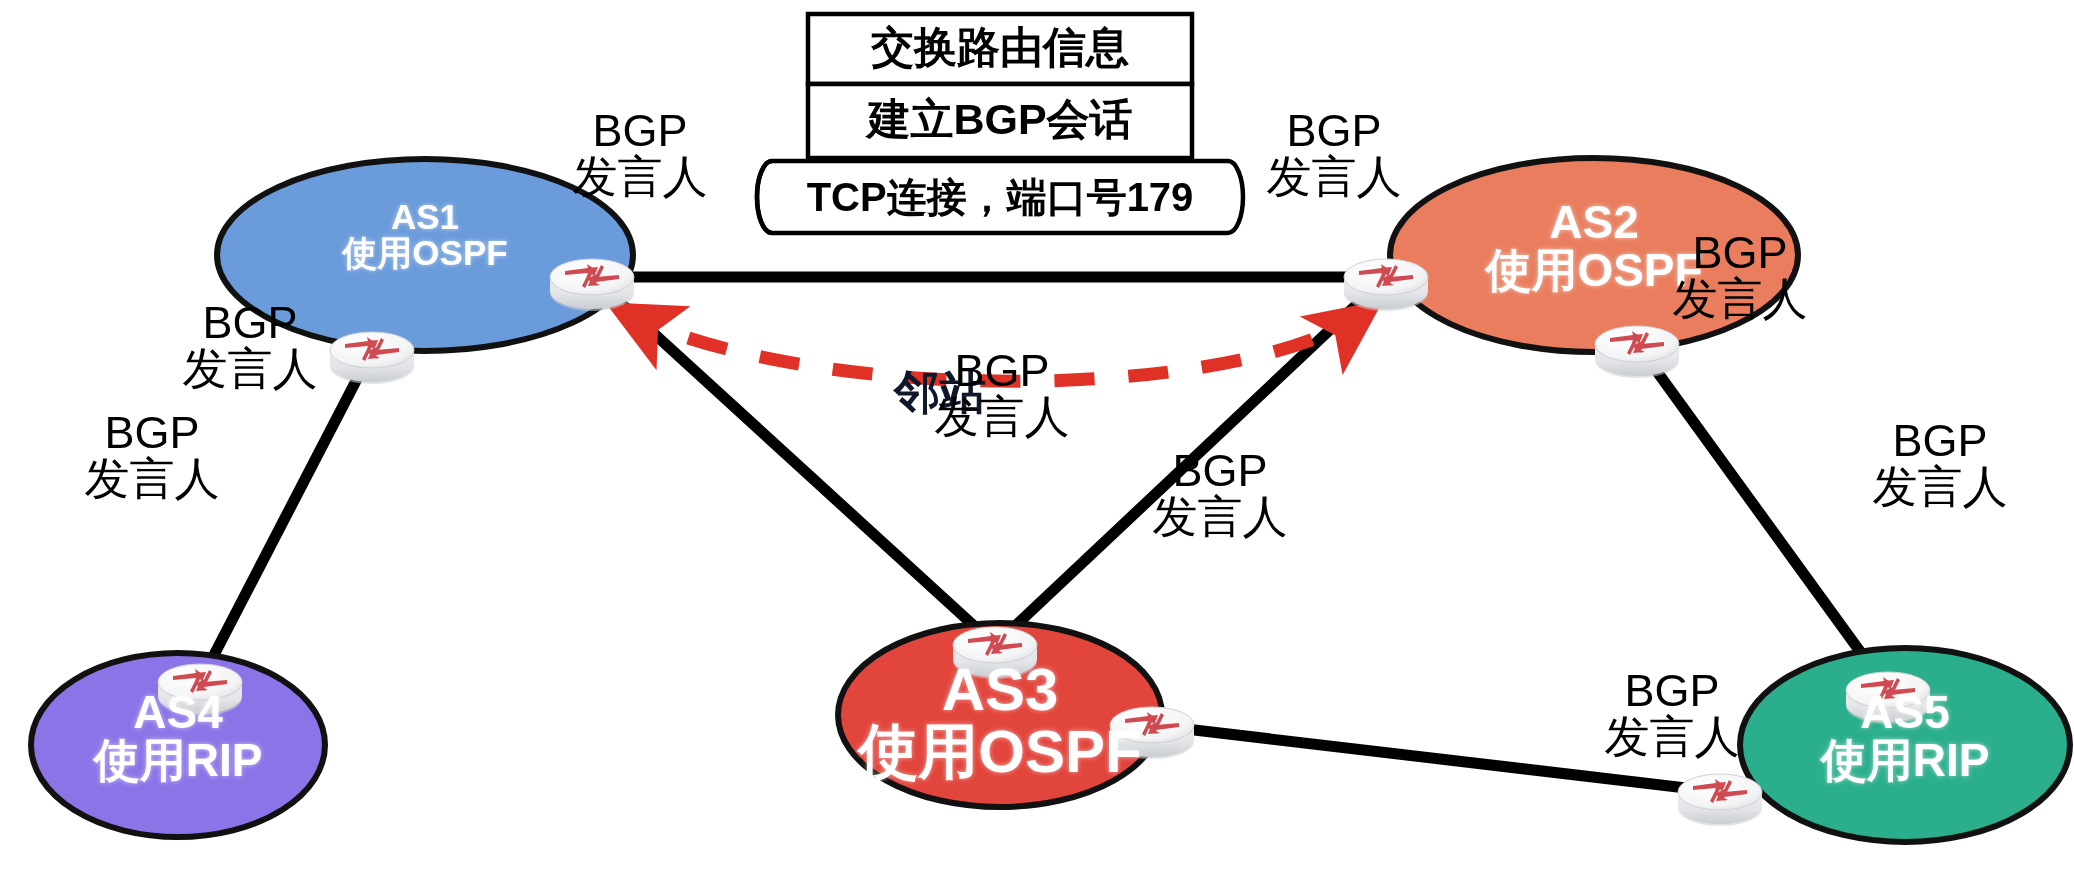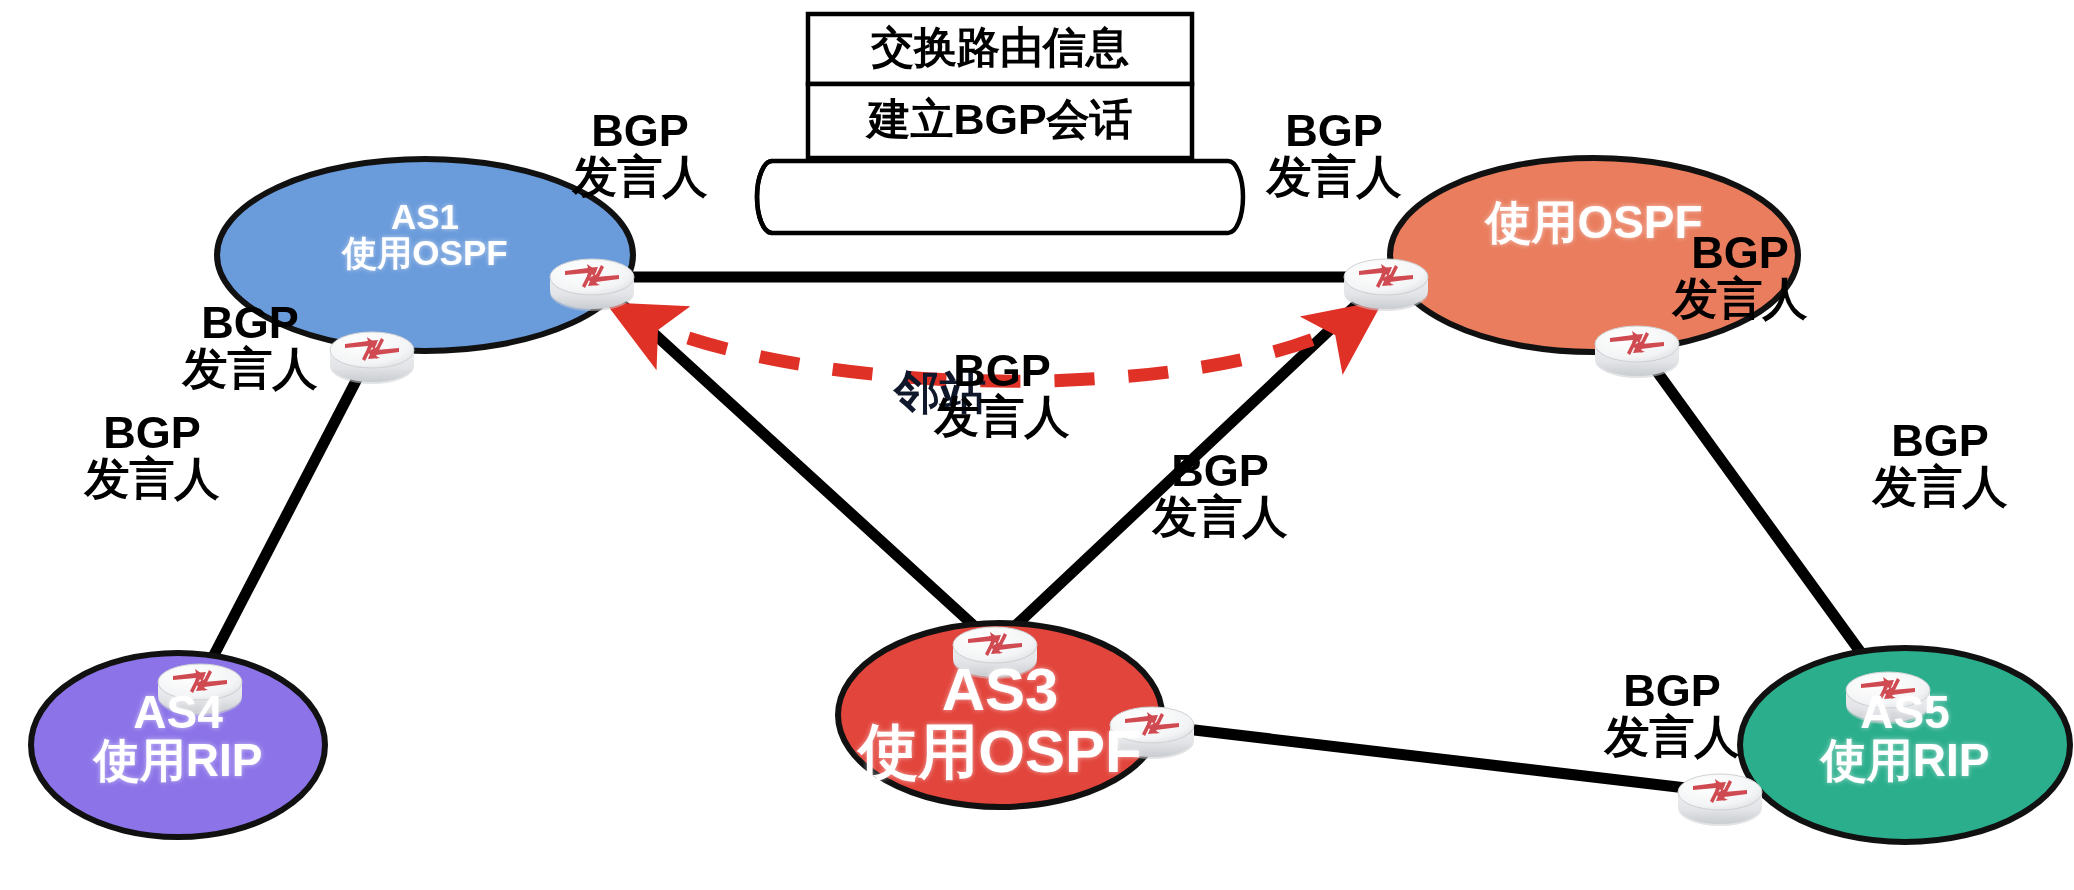--- a/index.html
+++ b/index.html
@@ -1,20 +1,20 @@
 <!DOCTYPE html>
 <html><head>
 <meta charset="utf-8">
 <style>
   html,body{margin:0;padding:0;background:#ffffff;}
   body{width:2074px;height:890px;overflow:hidden;
        font-family:"Liberation Sans","DejaVu Sans",sans-serif;}
   #stage{position:relative;width:2074px;height:890px;background:#fff;}
   svg#canvas{position:absolute;left:0;top:0;width:2074px;height:890px;}
-  .lbl{position:absolute;color:#000;font-weight:bold;line-height:1.02;
+  .lbl{position:absolute;color:#000;font-weight:normal;line-height:1.02;
        text-align:center;white-space:nowrap;letter-spacing:0px;}
   .lbl .ln{display:block;}
   .bgp-lbl{font-size:45px;}
   .as-lbl{position:absolute;color:#ffffff;font-weight:bold;text-align:center;
           white-space:nowrap;line-height:1.04;
           text-shadow:0 0 5px rgba(255,255,255,.55);}
   .as-lbl .ln{display:block;}
   .boxtxt{position:absolute;font-weight:bold;color:#000;text-align:center;
           white-space:nowrap;}
   .neigh{position:absolute;font-weight:bold;white-space:nowrap;}
@@ -85,29 +85,31 @@
     <g id="layer-callout">
       <rect x="808" y="14" width="384" height="70" fill="#ffffff" stroke="#000" stroke-width="4.5"></rect>
       <rect x="808" y="84" width="384" height="74" fill="#ffffff" stroke="#000" stroke-width="4.5"></rect>
       <path d="M 772,161 L 1228,161 A 15,36 0 0,1 1228,233 L 772,233 A 15,36 0 0,1 772,161 Z" fill="#ffffff" stroke="#000" stroke-width="4.5"></path>
       <path d="M 772,161 A 15,36 0 0,0 772,233" fill="none" stroke="#000" stroke-width="4.5"></path>
     </g>
   </svg>
 
   <div class="boxtxt" style="left:808px;top:91px;width:384px;font-size:43px;">建立BGP会话</div>
   <div class="boxtxt" style="left:808px;top:19px;width:384px;font-size:43px;">交换路由信息</div>
+  <div class="boxtxt" style="left:772px;top:170px;width:456px;font-size:40px;">TCP连接，端口号179</div>
 
   <div class="neigh" style="left:894px;top:362px;font-size:46px;color:#0f172a;">邻站</div>
 
   <div id="text-layer">
       <div class="as-lbl" style="left: 225px; top: 199px; width: 400px; font-size: 35px;">
         <span class="ln">AS1</span>
         <span class="ln">使用OSPF</span>
       </div>
       <div class="as-lbl" style="left: 1394px; top: 199px; width: 400px; font-size: 46px;">
+        <span class="ln">AS2</span>
         <span class="ln">使用OSPF</span>
       </div>
       <div class="as-lbl" style="left: 800px; top: 659px; width: 400px; font-size: 60px;">
         <span class="ln">AS3</span>
         <span class="ln">使用OSPF</span>
       </div>
       <div class="as-lbl" style="left: -22px; top: 689px; width: 400px; font-size: 46px;">
         <span class="ln">AS4</span>
         <span class="ln">使用RIP</span>
       </div>

